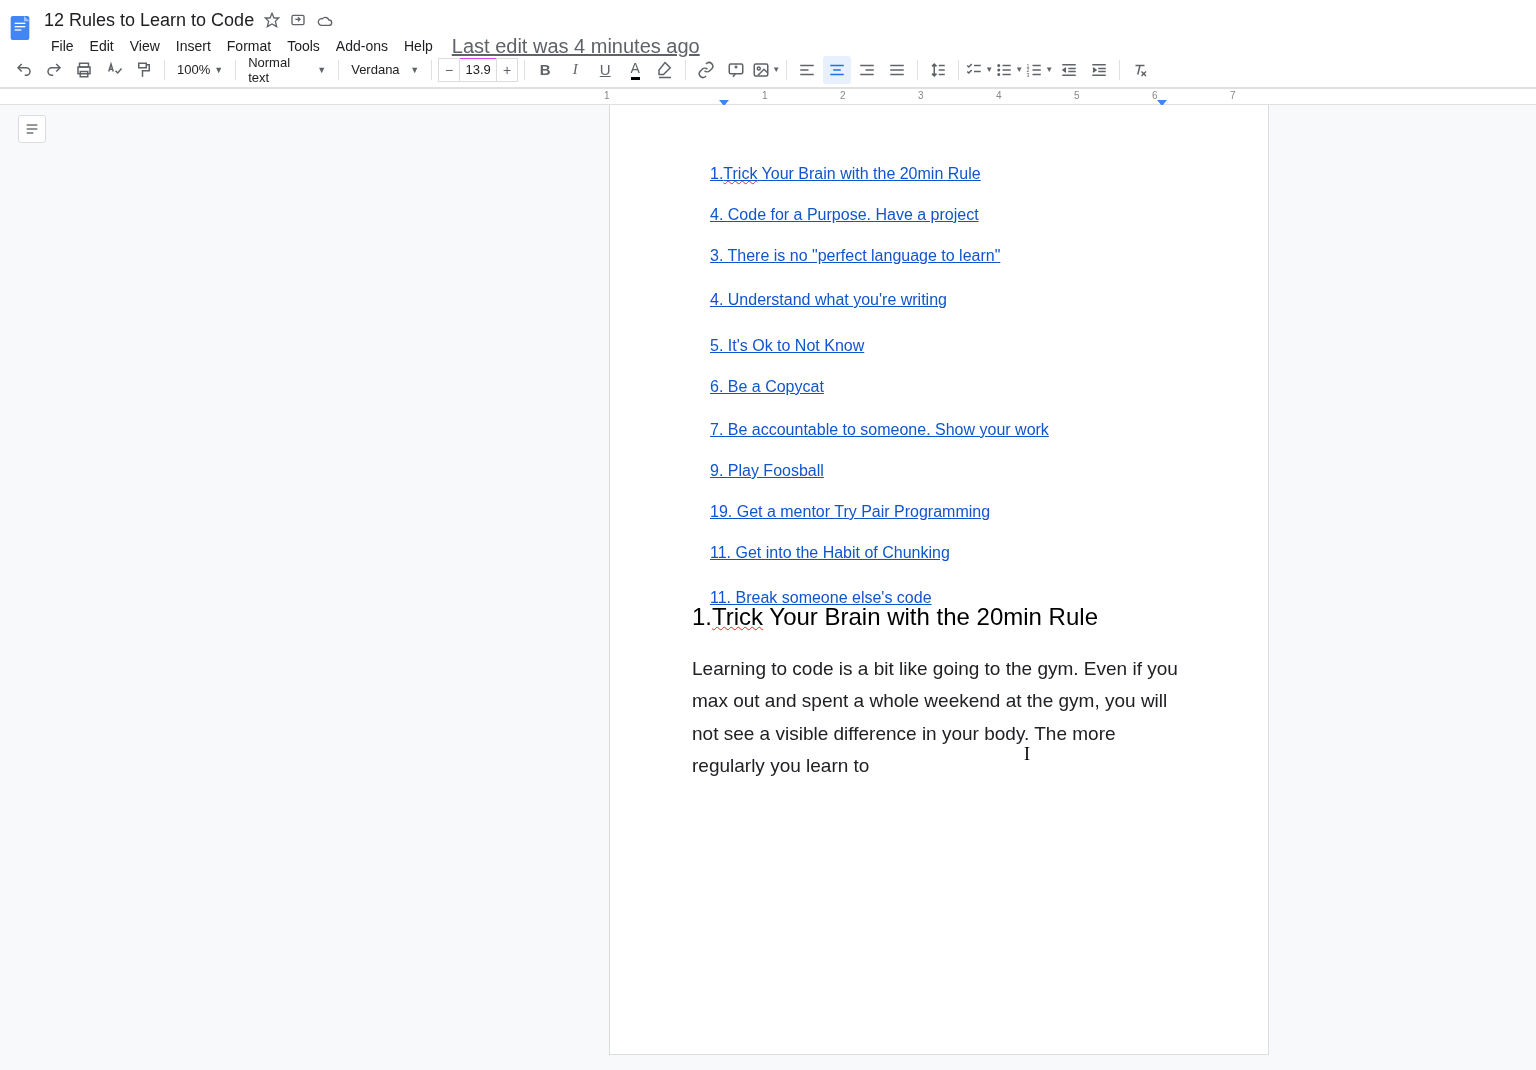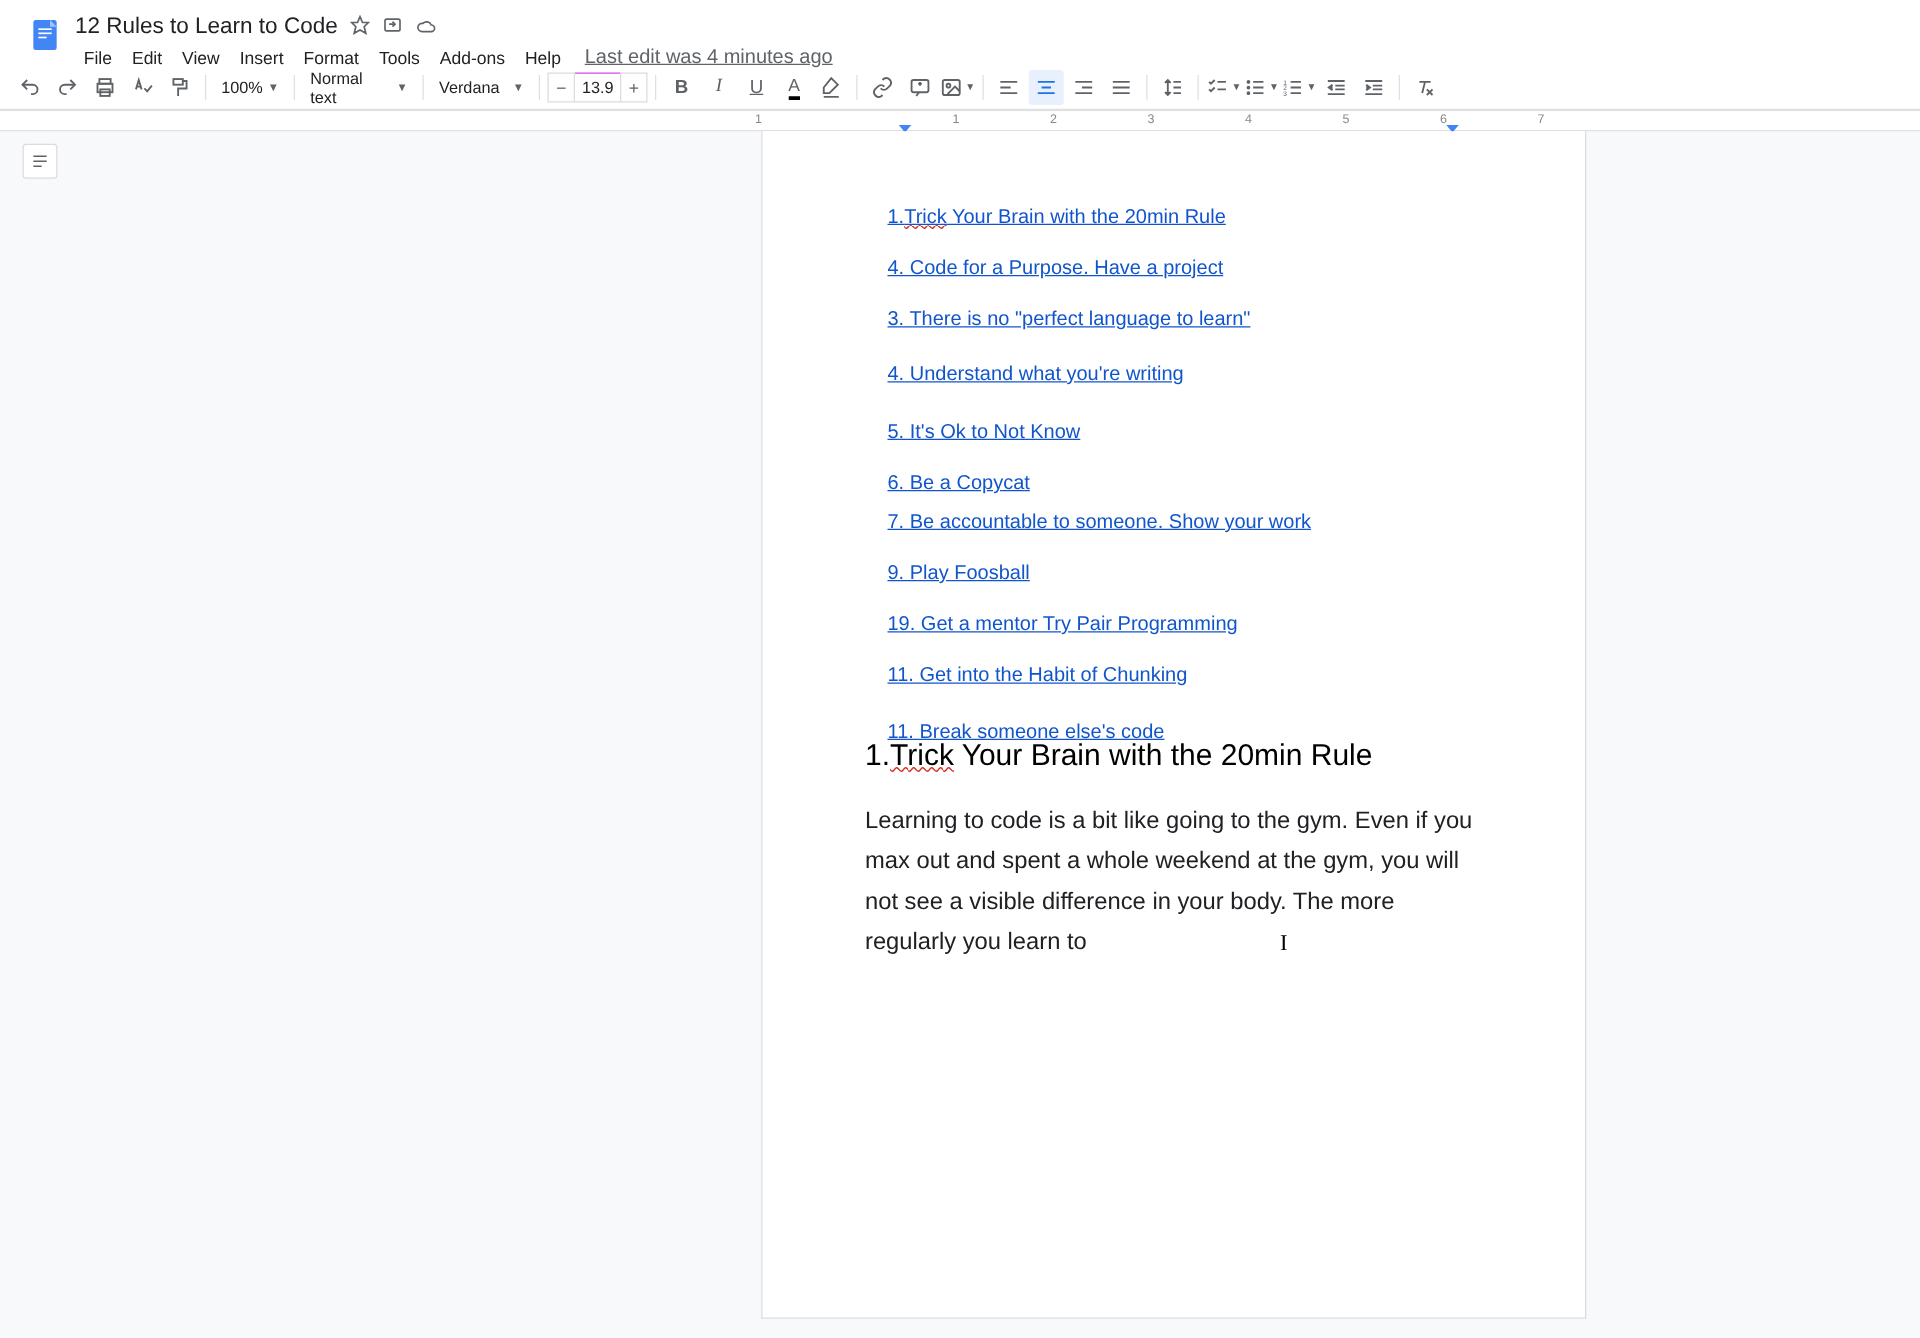--- a/index.html
+++ b/index.html
@@ -8,21 +8,21 @@
     font-size: 13px;
     color: #202124;
     background: #fff;
     overflow: hidden;
     width: 1536px;
     height: 1070px;
   }
   .header {
     display: flex;
     align-items: flex-start;
-    padding: 8px 16px 0 16px;
+    padding: 8px 16px 0 0;
     height: 52px;
   }
   .docs-logo {
     width: 40px;
     height: 40px;
     display: flex;
     align-items: center;
     justify-content: center;
     margin-right: 4px;
   }
@@ -48,21 +48,21 @@
     margin-top: 4px;
     justify-content: flex-end;
   }
   .menu-item {
     font-size: 14px;
     color: #202124;
     padding: 2px 7px;
     cursor: pointer;
   }
   .edit-status {
-    font-size: 16px;
+    font-size: 20px;
     color: #5f6368;
     text-decoration: underline;
     margin-left: 10px;
   }
   .toolbar {
     display: flex;
     align-items: center;
     height: 36px;
     padding: 0 10px;
     border-bottom: 1px solid #e0e0e0;
@@ -487,21 +487,21 @@
         <line x1="4" y1="18" x2="14" y2="18"></line>
       </svg>
   </div>
 
   <div class="page">
     <a class="toc-item"><span>1.</span><span class="spell-error">Trick</span><span> Your Brain with the 20min Rule</span></a>
     <a class="toc-item">4. Code for a Purpose. Have a project</a>
     <a class="toc-item" style="margin-bottom:26px">3. There is no "perfect language to learn"</a>
     <a class="toc-item" style="margin-bottom:28px">4. Understand what you're writing</a>
     <a class="toc-item">5. It's Ok to Not Know</a>
-    <a class="toc-item" style="margin-bottom:13px">6. Be a Copycat</a>
+    <a class="toc-item" style="margin-bottom:25px">6. Be a Copycat</a>
     <a class="toc-item">7. Be accountable to someone. Show your work</a>
     <a class="toc-item">9. Play Foosball</a>
     <a class="toc-item">19. Get a mentor  Try Pair Programming</a>
     <a class="toc-item" style="margin-bottom:27px">11. Get into the Habit of Chunking</a>
     <a class="toc-item" style="margin-bottom:4px">11. Break someone else's code</a>
     <div class="heading"><span>1.</span><span class="spell-error">Trick</span><span> Your Brain with the 20min Rule</span></div>
     <div class="body-text">Learning to code is a bit like going to the gym. Even if you max out and spent a whole weekend at the gym, you will not see a visible difference in your body. The more regularly you learn to</div>
   </div>
 
   <div class="cursor">I</div>

